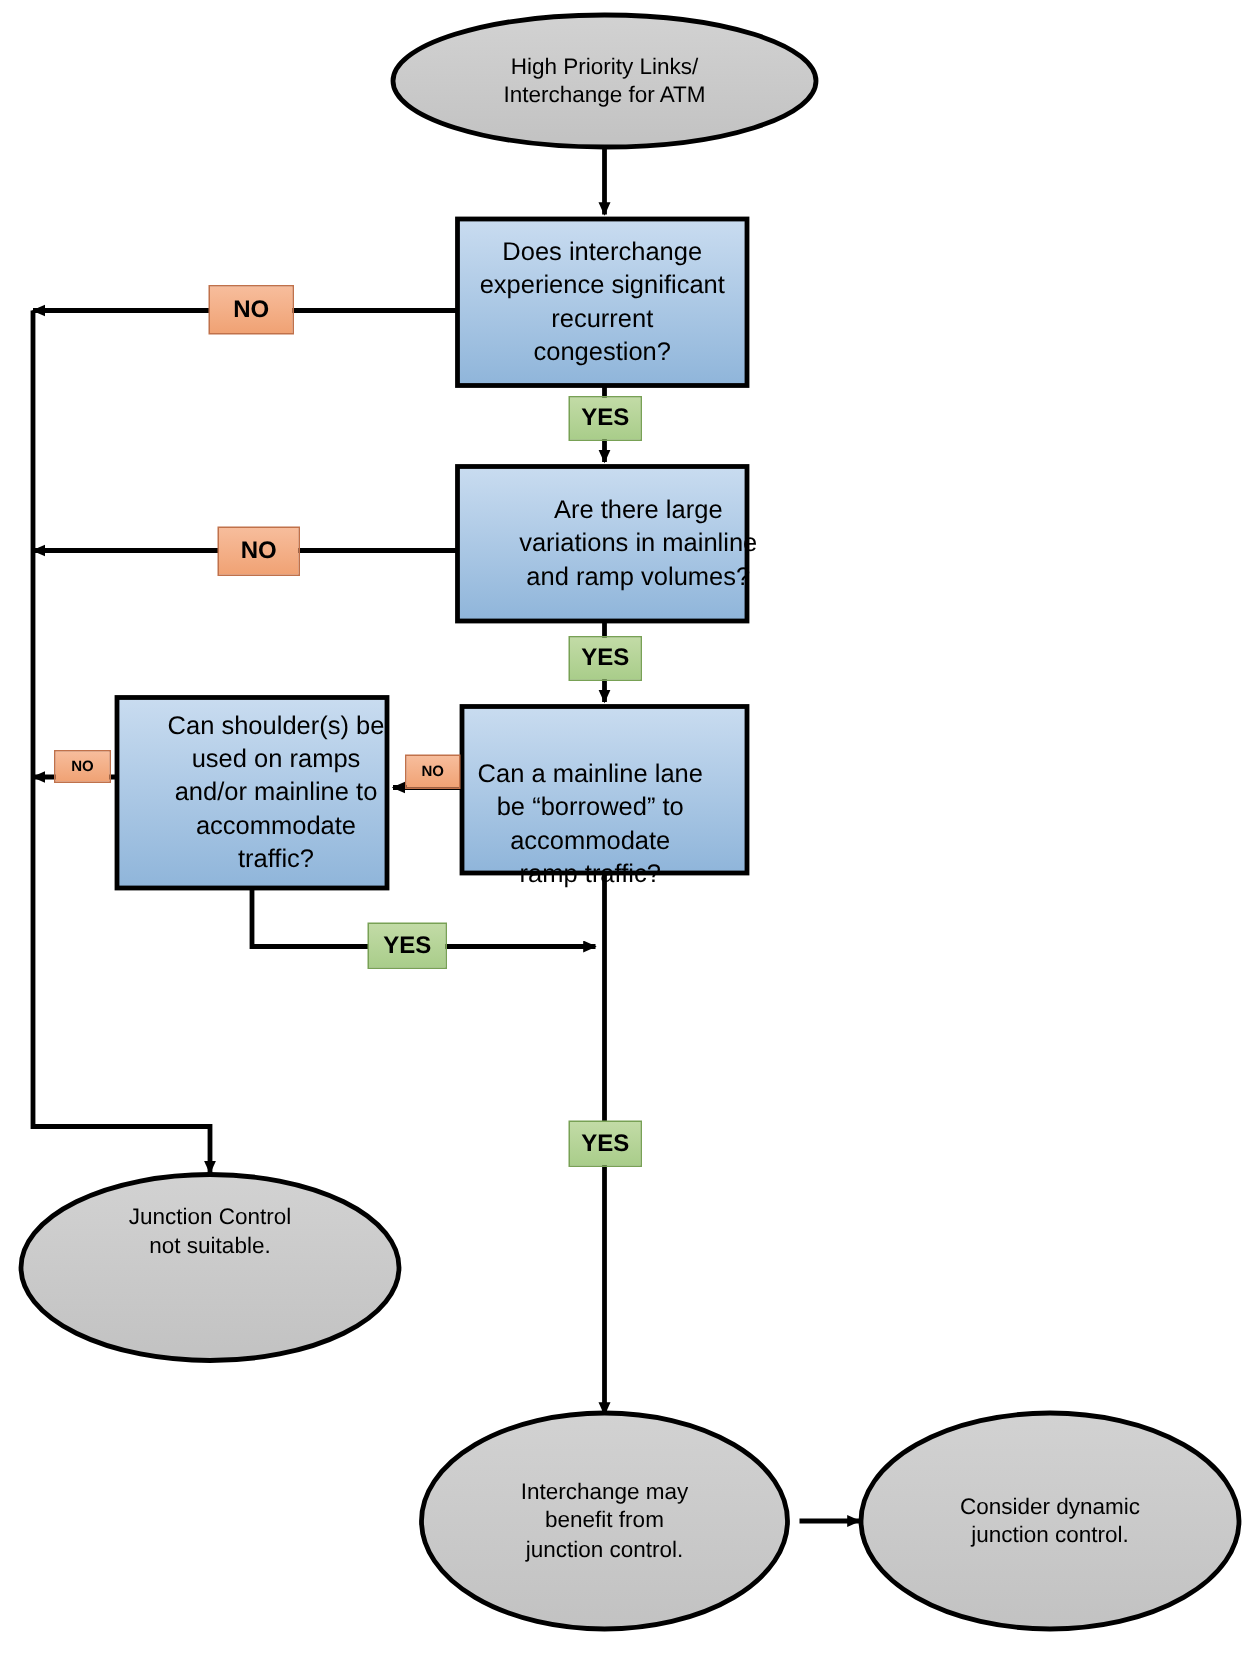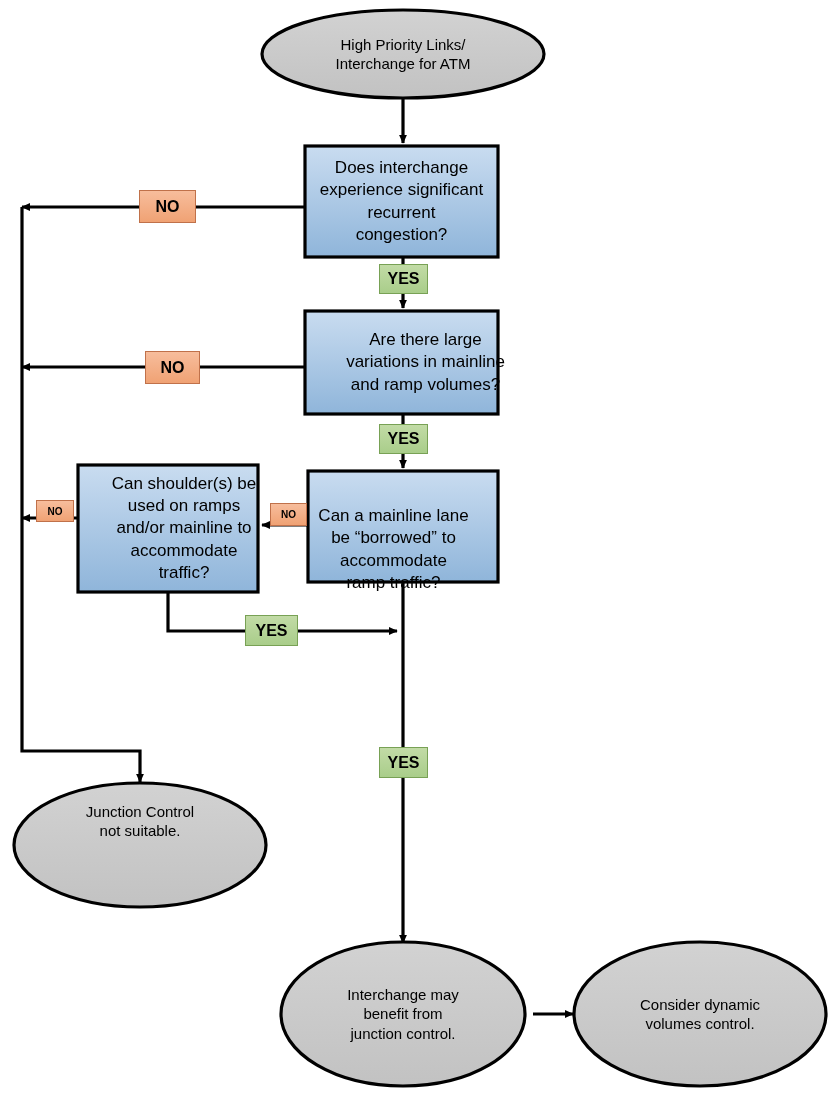--- a/index.html
+++ b/index.html
@@ -148,21 +148,21 @@
 traffic?</div>
 
   <div class="node-label terminal-label" style="left:24px; top:777px; width:232px; height:88px;">Junction Control
 not suitable.</div>
 
   <div class="node-label terminal-label" style="left:291px; top:958px; width:224px; height:112px;">Interchange may
 benefit from
 junction control.</div>
 
   <div class="node-label terminal-label" style="left:586px; top:968px; width:228px; height:92px;">Consider dynamic
-volumes control.</div>
+junction control.</div>
 
   <div class="conn-chip chip-no chip-big" style="left:139px; top:190px; width:57px; height:33px;">NO</div>
 
   <div class="conn-chip chip-yes chip-big" style="left:379px; top:264px; width:49px; height:30px;">YES</div>
 
   <div class="conn-chip chip-no chip-big" style="left:145px; top:351px; width:55px; height:33px;">NO</div>
 
   <div class="conn-chip chip-yes chip-big" style="left:379px; top:424px; width:49px; height:30px;">YES</div>
 
   <div class="conn-chip chip-no chip-small" style="left:270px; top:503px; width:37px; height:23px;">NO</div>

